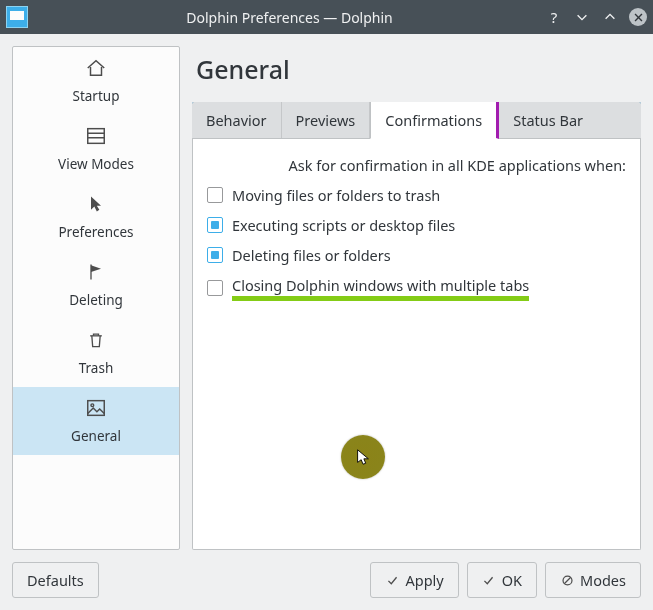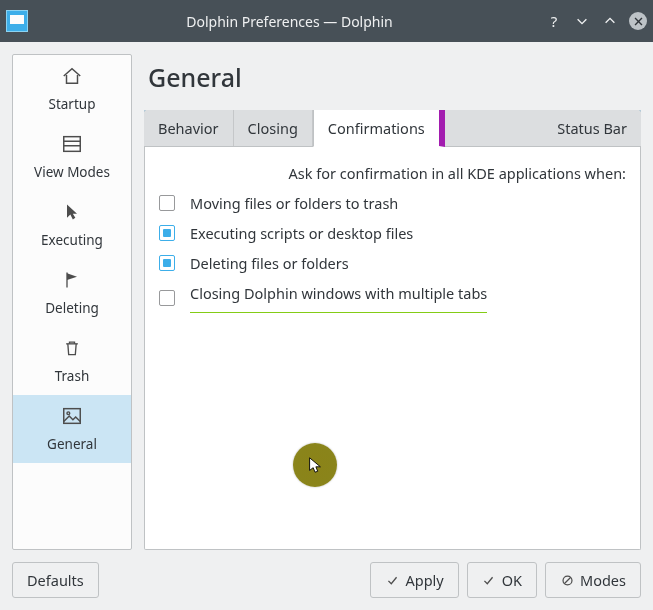--- a/index.html
+++ b/index.html
@@ -10,21 +10,21 @@
       background: #eff0f1;
       width: 653px;
       height: 610px;
       display: flex;
       flex-direction: column;
       overflow: hidden;
     }
 
     
     .title-bar {
-      height: 42px;
+      height: 34px;
       background: #475057;
       color: #eff0f1;
       display: flex;
       align-items: center;
       padding: 0 6px;
       font-size: 14px;
     }
     .title-bar .app-icon {
       width: 22px; height: 22px;
       background: #3daee9;
@@ -69,21 +69,21 @@
     .content {
       display: flex;
       flex: 1;
       padding: 12px 12px 0 12px;
       gap: 12px;
       overflow: hidden;
     }
 
     
     .sidebar {
-      width: 120px;
+      width: 168px;
       background: #fcfcfc;
       border: 1px solid #bfc2c4;
       border-radius: 2px;
       overflow: hidden;
     }
     .sb-item {
       display: flex;
       flex-direction: column;
       align-items: center;
       justify-content: center;
@@ -134,24 +134,24 @@
       color: #31363b;
       position: relative;
       user-select:none;
     }
     .tab:last-child { border-right: none; }
     .tab.active {
       background: #ffffff;
       border-bottom: 1px solid #ffffff;
       margin-bottom: -1px;
       border-left: 1px solid #bfc2c4;
-      border-right: 6px solid #a21caf;
+      border-right: 3px solid #a21caf;
     }
     .tab:first-child { border-radius: 2px 0 0 0; }
-    .tab:last-child { border-radius: 0 2px 0 0; flex: 1; text-align: right; }
+    .tab:last-child { border-radius: 0 2px 0 0; flex: 1; }
 
     
     .tabbody {
       flex: 1;
       background: #ffffff;
       border: 1px solid #bfc2c4;
       border-top: none;
       padding: 12px 14px;
       position: relative;
       overflow: hidden;
@@ -159,21 +159,21 @@
       min-height: 0;
     }
     .prompt {
       font-size: 14.5px;
       margin: 4px 0 8px 0;
       text-align: right;
     }
     .ck-row {
       display: flex;
       align-items: center;
-      gap: 15px;
+      gap: 9px;
       font-size: 14.5px;
       margin: 10px 0;
     }
     .ck {
       width: 16px; height: 16px;
       border: 1px solid #98999b;
       border-radius: 2px;
       background: #fff;
       position: relative;
       flex: 0 0 16px;
@@ -183,22 +183,22 @@
       border-color: #3daee9;
     }
     .ck.on::after{
       content:"";
       position:absolute;
       left:3px; top:3px; right:3px; bottom:3px;
       background:#3daee9;
       border-radius:1px;
     }
     .hover-underline {
-      border-bottom: 1px solid #84cc16;
-      padding-bottom: 9px;
+      border-bottom: 5px solid #84cc16;
+      padding-bottom: 1px;
     }
 
     
     .cursor-blob{
       position:absolute;
       width:44px;height:44px;border-radius:50%;
       background:radial-gradient(circle at 50% 50%, #8b8318 0%, #8a841a 58%, #8c861f 100%);
       box-shadow:0 0 2px rgba(0,0,0,.3);
       left:148px; top:296px;
       display:flex; align-items:center; justify-content:center;
@@ -280,21 +280,21 @@
       </div>
       <span class="sb-label">View Modes</span>
     </div>
 
     <div class="sb-item">
       <div class="sb-icon">
         <svg viewBox="0 0 24 24" width="20" height="20">
             <path class="fill" d="M6 3 L6 19 L10 15 L13 21 L16 19 L13 14 L18 14 Z"></path>
           </svg>
       </div>
-      <span class="sb-label">Executing</span>
+      <span class="sb-label">Preferences</span>
     </div>
 
     <div class="sb-item">
       <div class="sb-icon">
         <svg viewBox="0 0 24 24" width="20" height="20">
             <line x1="6" y1="3" x2="6" y2="21" class="stroke"></line>
             <path class="fill" d="M6 4 L18 8 L6 12 Z"></path>
           </svg>
       </div>
       <span class="sb-label">Deleting</span>
@@ -321,21 +321,21 @@
       </div>
       <span class="sb-label">General</span>
     </div>
   </div>
 
   <div class="main">
     <h1>General</h1>
 
     <div class="tabbar">
       <div class="tab">Behavior</div>
-      <div class="tab">Closing</div>
+      <div class="tab">Previews</div>
       <div class="tab active">Confirmations</div>
       <div class="tab">Status Bar</div>
     </div>
 
     <div class="tabbody">
       <div class="prompt">Ask for confirmation in all KDE applications when:</div>
 
       <div class="ck-row">
         <div class="ck"></div>
         <span>Moving files or folders to trash</span>

